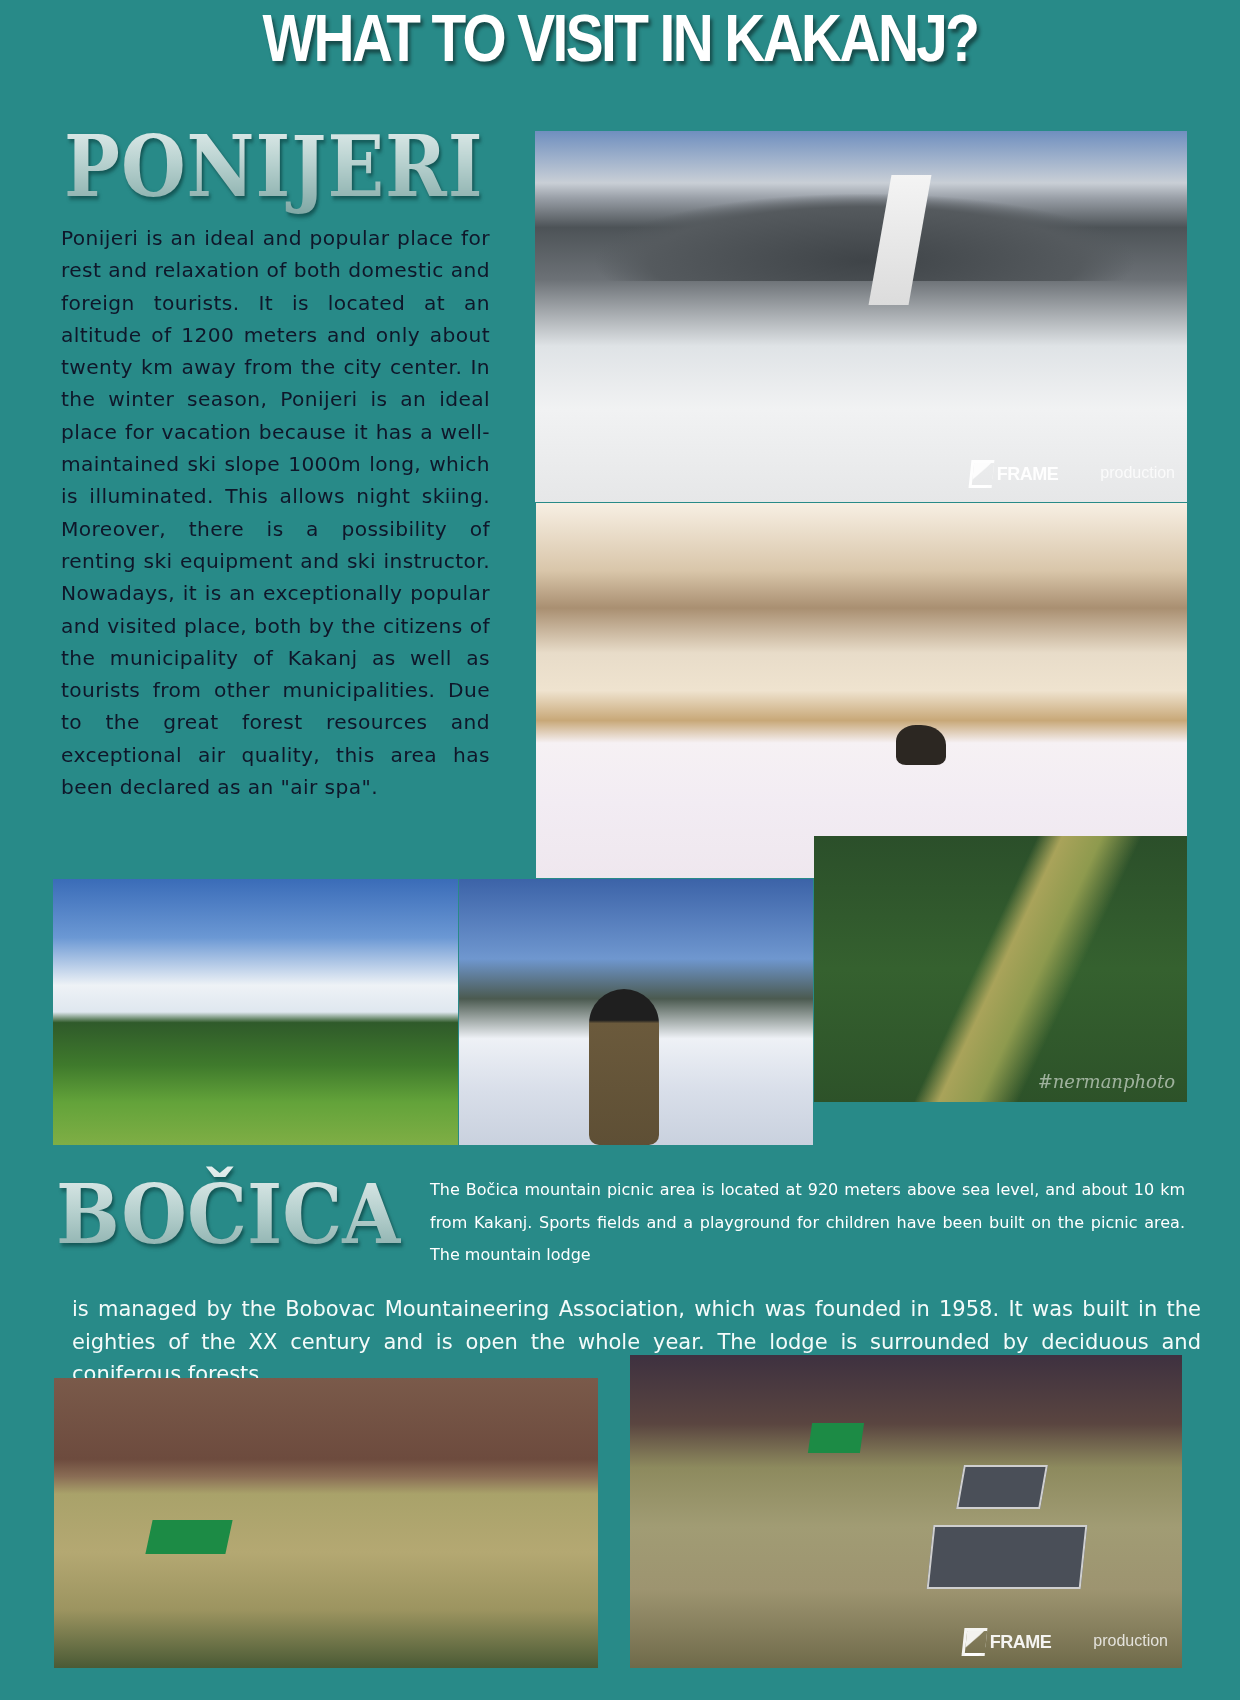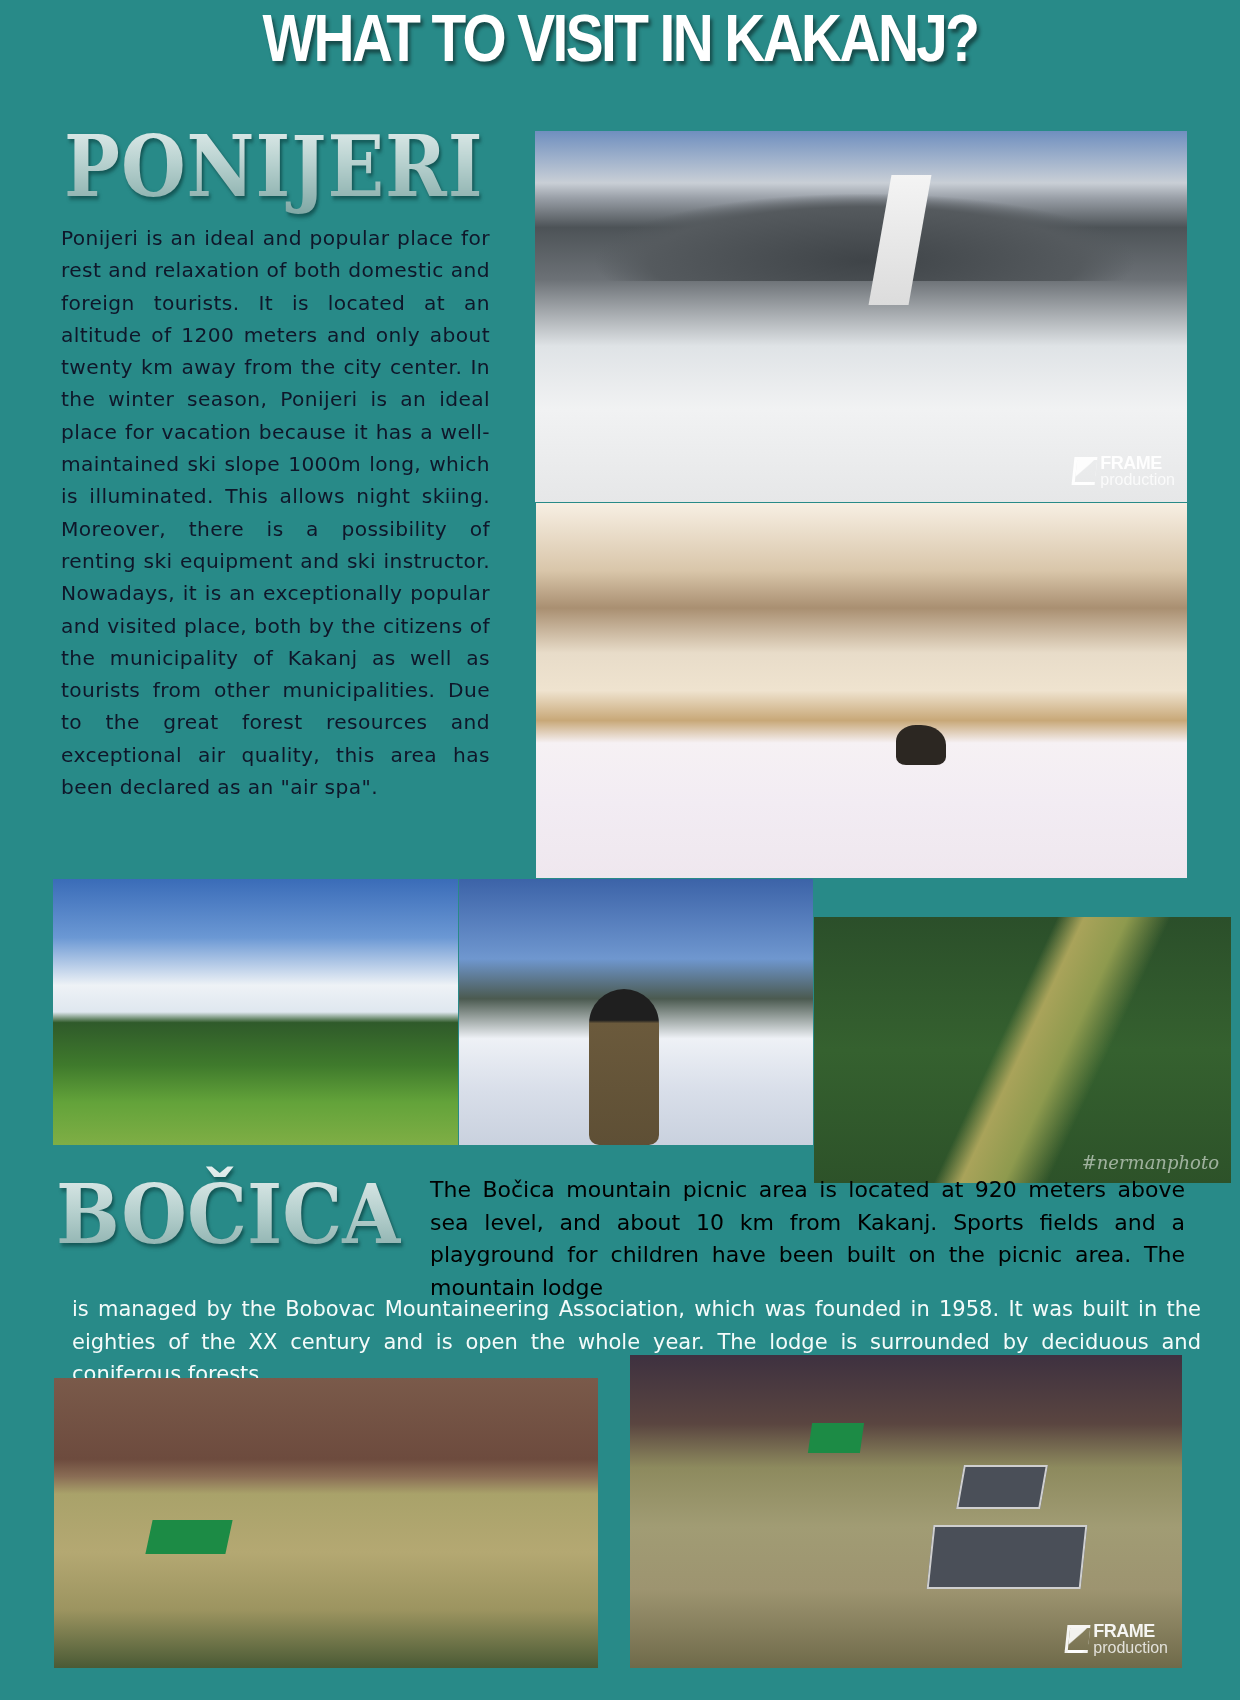--- a/index.html
+++ b/index.html
@@ -46,22 +46,22 @@
 
   
   .ponijeri-text {
     left: 61px; top: 222px; width: 429px;
     font-size: 20.2px; line-height: 32.3px;
     text-align: justify; letter-spacing: 0.4px;
     color: #0f172a;
   }
   .bocica-text-top {
     left: 430px; top: 1174px; width: 755px;
-    font-size: 22px; line-height: 32.5px; text-align: justify;
-    color: #000000;
+    font-size: 16px; line-height: 32.5px; text-align: justify;
+    color: #ffffff;
   }
   .bocica-text-full {
     left: 56px; top: 1277px; width: 1129px;
     font-size: 21px; line-height: 32.5px; text-align: justify;
     color: #f4fbfa;
   }
   .text-last-line { text-align-last: left; }
 
   
   .photo { overflow: hidden; }
@@ -95,25 +95,24 @@
   .photo-ski-lift {
     left: 459px; top: 879px; width: 354px; height: 266px;
     background: linear-gradient(180deg, #3c63a8 0%, #6f97cf 30%, #4b5a50 45%, #eef1f6 60%, #d8dee9 80%, #c9d1de 100%);
   }
   .photo-ski-lift .skier {
     position: absolute; left: 130px; top: 110px; width: 70px; height: 156px;
     background: linear-gradient(180deg, #1f1f1f 0%, #1f1f1f 20%, #6b5a3c 22%, #5e4f35 100%);
     border-radius: 35px 35px 10px 10px;
   }
   .photo-aerial-valley {
-    left: 814px; top: 917px; width: 373px; height: 266px;
+    left: 814px; top: 836px; width: 373px; height: 266px;
     background:
       linear-gradient(115deg, transparent 45%, #a9a35a 50%, #8e9a4e 58%, transparent 66%),
       linear-gradient(180deg, #2b4f2a 0%, #35612f 50%, #2d5229 100%);
-    padding-left: 44px;
   }
   .photo-bocica-left {
     left: 54px; top: 1378px; width: 544px; height: 290px;
     background: linear-gradient(180deg, #7a5a4a 0%, #6d4b3e 28%, #8a6d55 34%, #a9a26a 40%, #b4a872 60%, #9c9460 80%, #4a5a35 100%);
   }
   .photo-bocica-left .roof {
     position: absolute; left: 95px; top: 142px; width: 80px; height: 34px;
     background: #1c8b45; transform: skewX(-12deg);
   }
   .photo-bocica-right {
@@ -136,21 +135,21 @@
   
   .watermark {
     position: absolute; display: flex; align-items: center; gap: 4px;
     color: rgba(255,255,255,0.92);
   }
   .wm-mark {
     width: 20px; height: 22px; border: 3px solid rgba(255,255,255,0.92);
     border-right-width: 0; transform: skewX(-6deg);
     background: linear-gradient(135deg, rgba(255,255,255,0.9) 40%, transparent 41%);
   }
-  .wm-text { display: flex; flex-direction: column; line-height: 1; }
+  .wm-text { display: flex; flex-direction: row; line-height: 1; gap: 42px; }
   .wm-text .big { font-family: "Liberation Sans", sans-serif; font-weight: 700; font-size: 18px; letter-spacing: -0.5px; }
   .wm-text .small { font-family: "Liberation Sans", sans-serif; font-size: 16px; opacity: 0.85; }
   .wm-handwritten {
     position: absolute; right: 12px; bottom: 10px;
     font-family: "DejaVu Serif", serif; font-style: italic;
     font-size: 18px; color: rgba(235,240,235,0.6);
   }
 </style>
 </head>
 <body>

